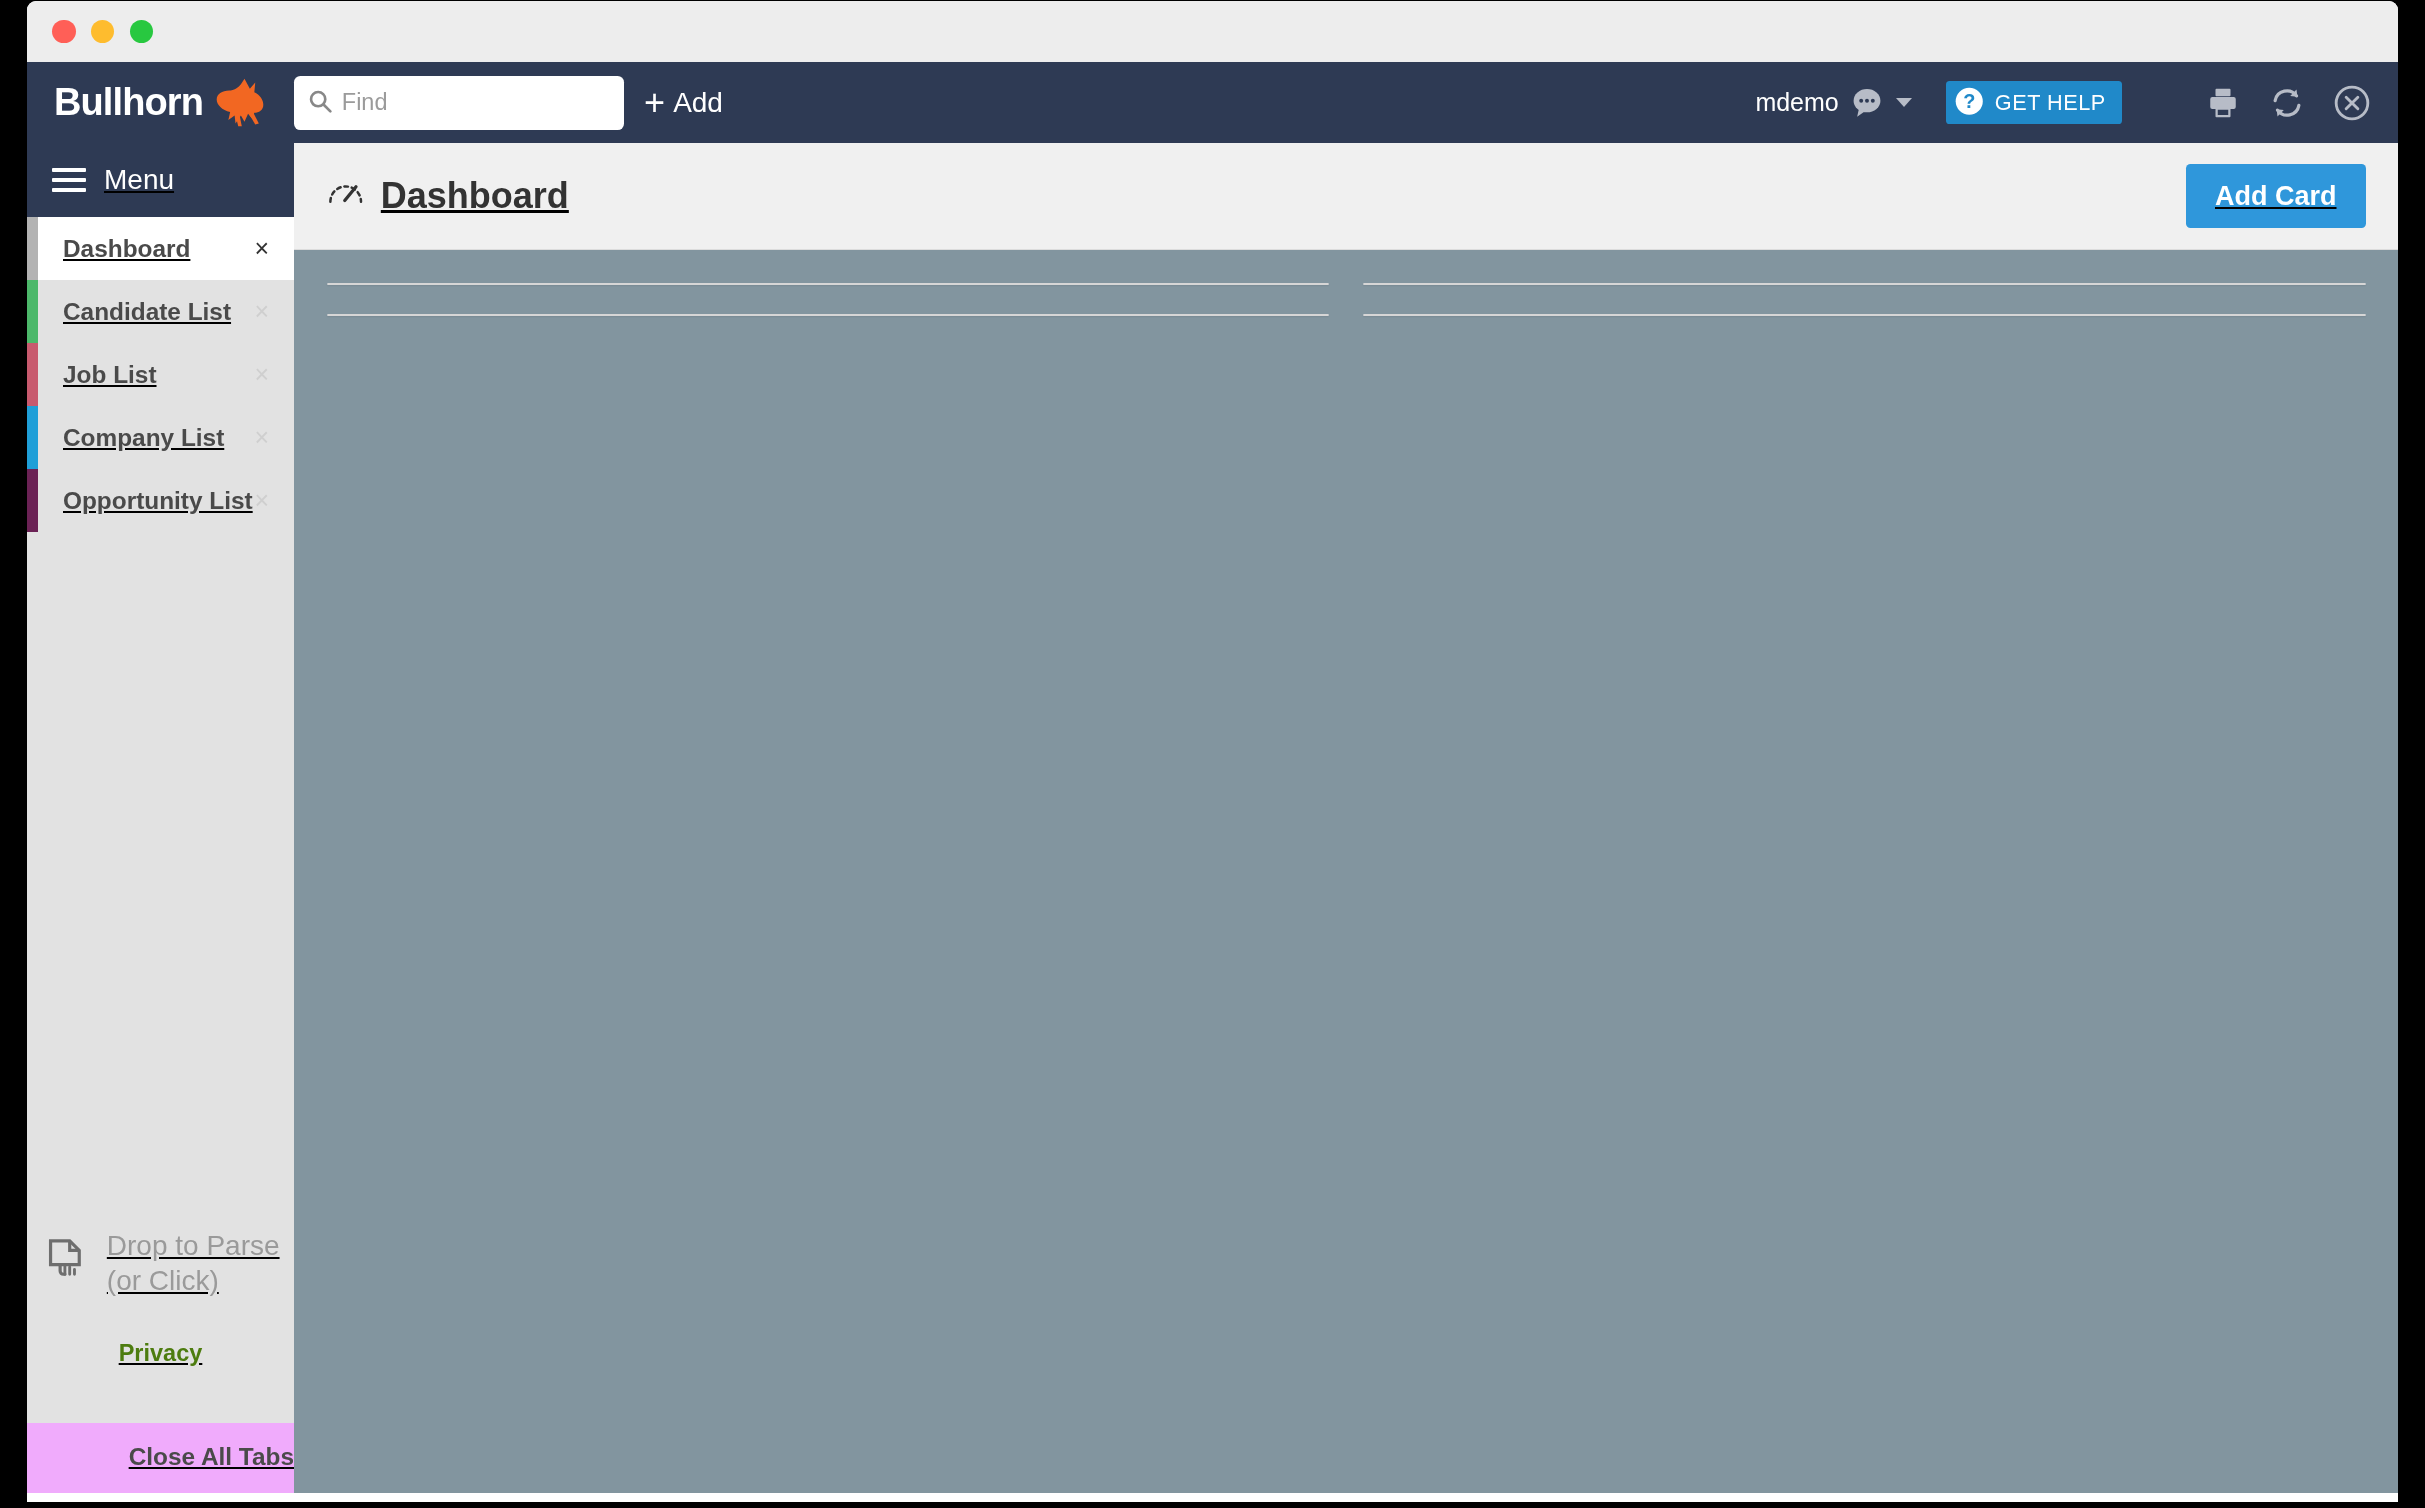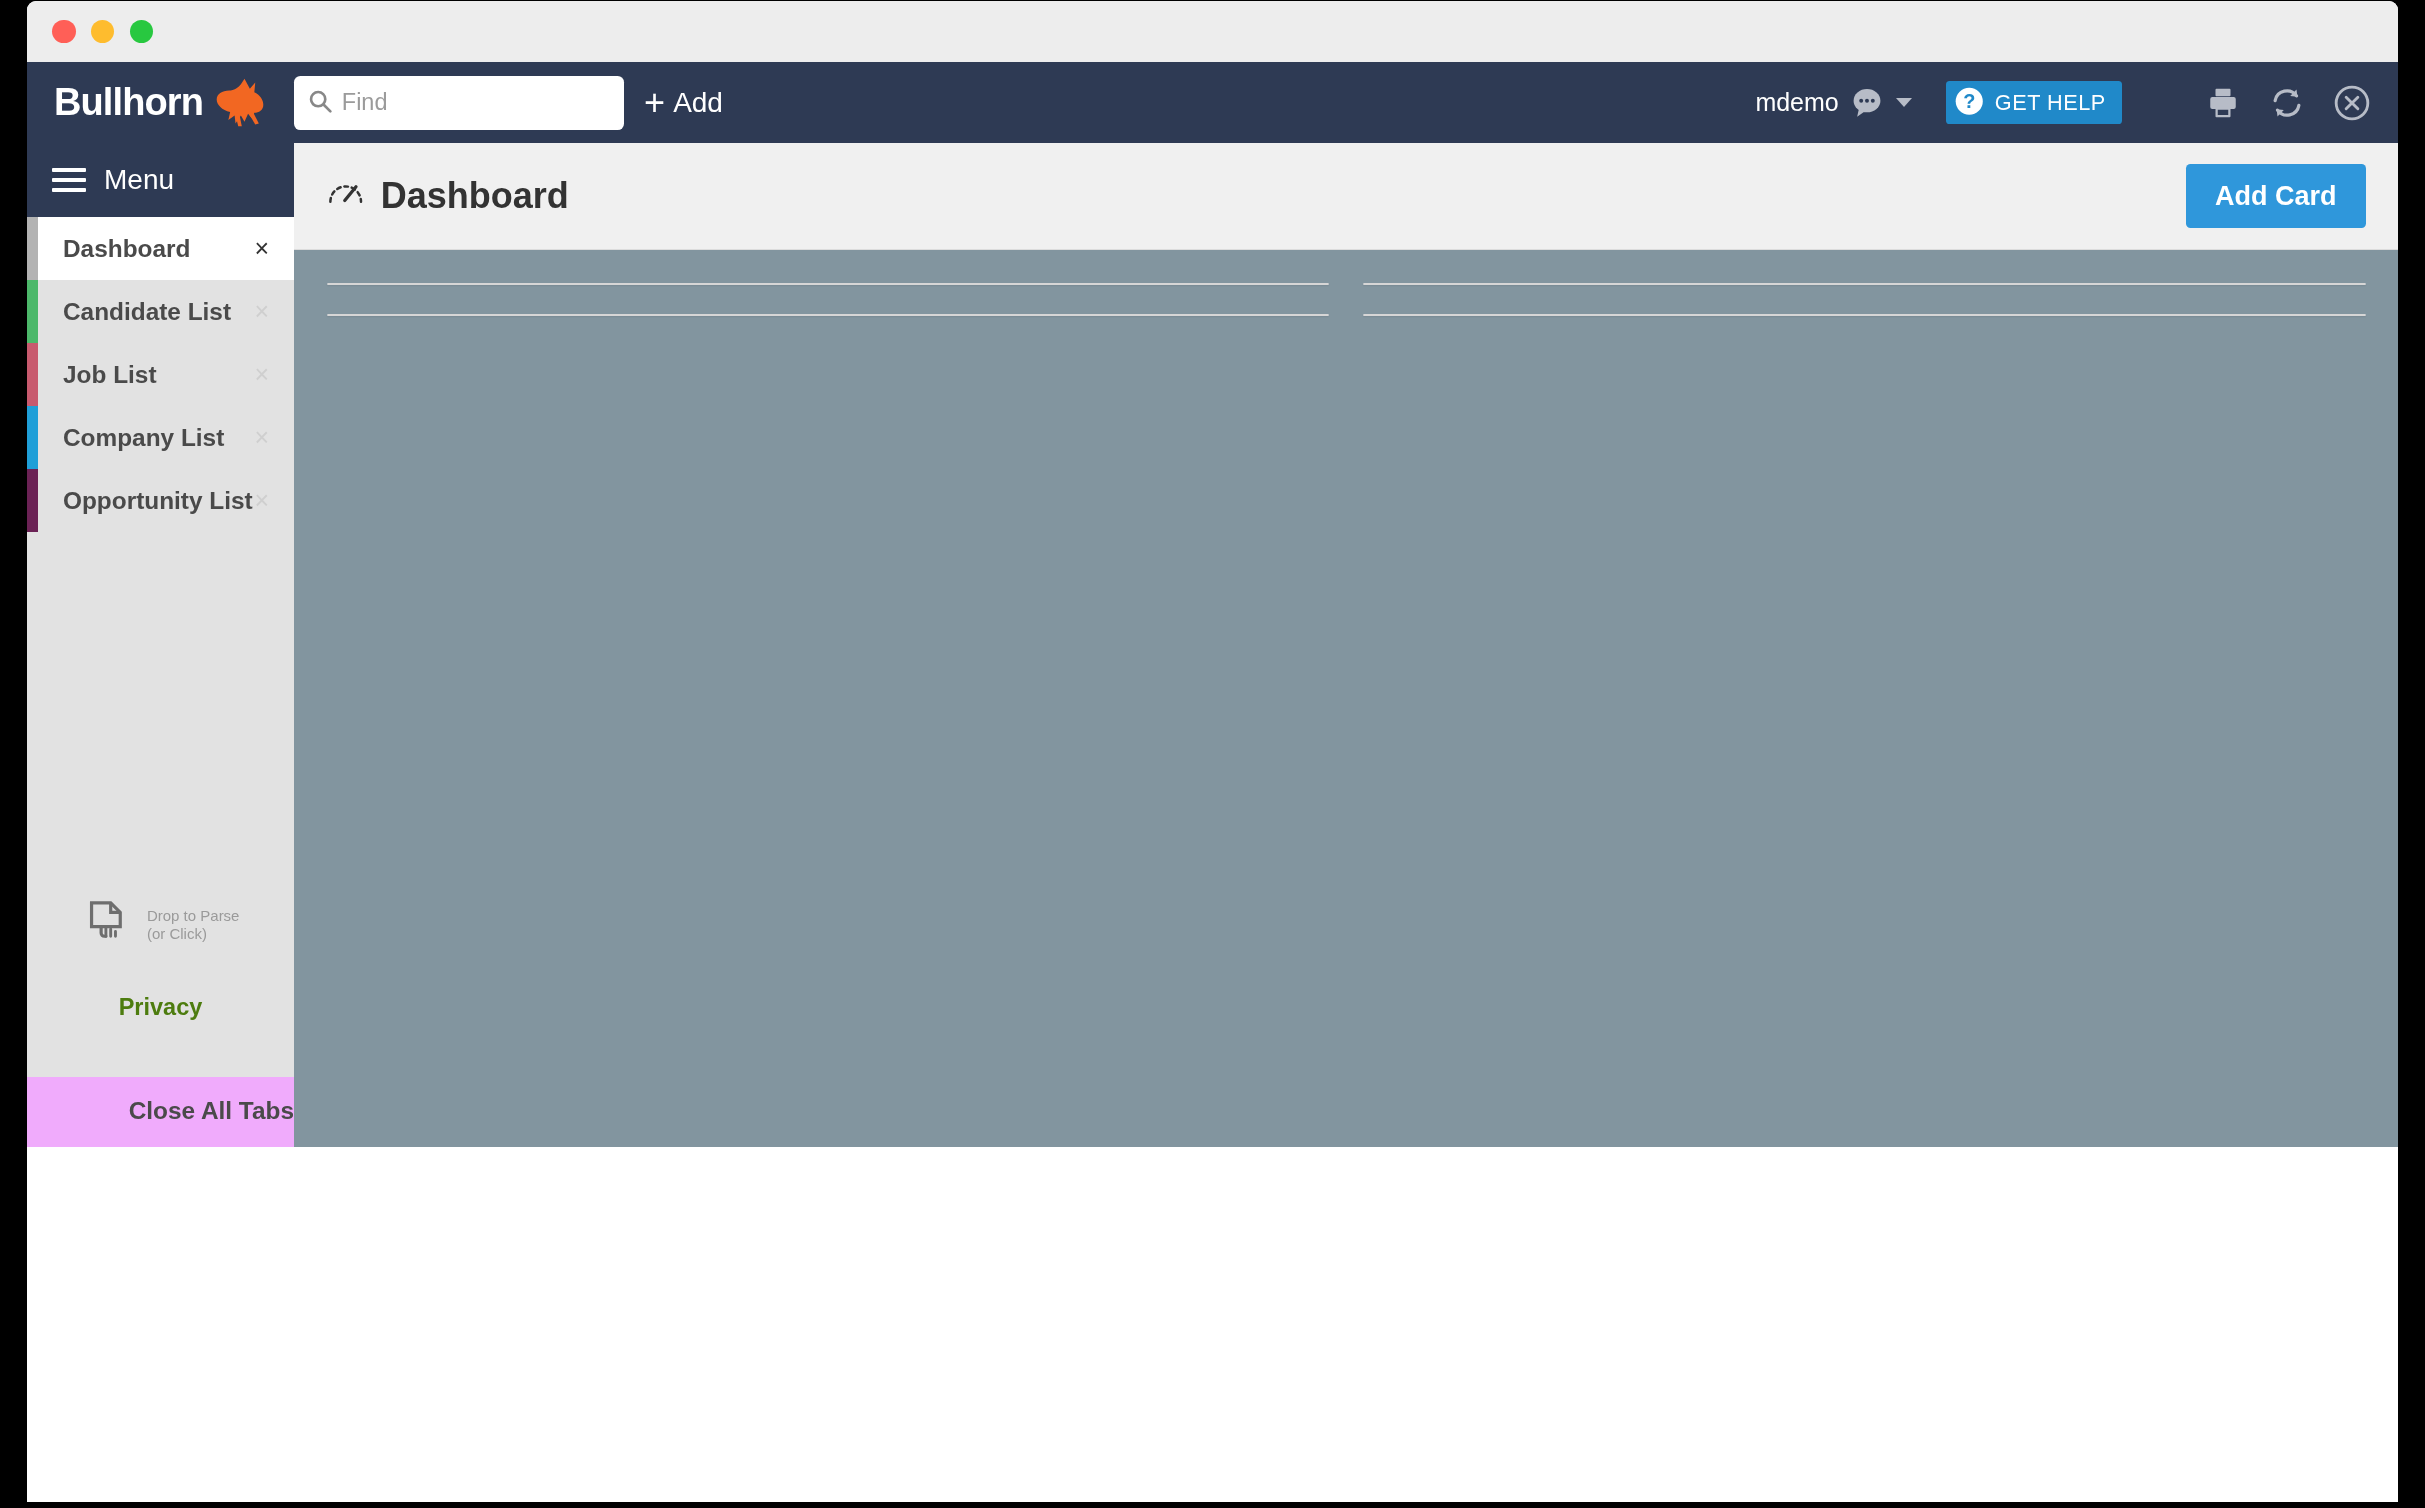--- a/index.html
+++ b/index.html
@@ -99,21 +99,21 @@
     margin-right: 56px;
     cursor: pointer;
   }
   #gethelp-label {
     color: #fff; font-size: 21.7px; font-weight: normal;
     letter-spacing: 0.5px;
   }
   .navicon { margin-left: 27px; display: flex; align-items: center; cursor: pointer; }
 
   
-  #body-area { display: flex; height: 1004px; }
+  #body-area { display: flex; height: 1350px; text-decoration: underline; }
 
   
   #sidebar {
     width: 267px;
     background: #e2e2e2;
     display: flex; flex-direction: column;
     position: relative;
     flex: 0 0 267px;
   }
   #menu-bar {
@@ -152,21 +152,21 @@
   .tab-item.active .tab-close { color: #333; }
 
   #sidebar-spacer { flex: 1; }
 
   #drop-parse {
     display: flex; align-items: center; justify-content: center;
     gap: 14.4px; padding: 21.7px 0 0 0;
     cursor: pointer;
   }
   #drop-parse-text {
-    color: #9a9a9a; font-size: 15px; line-height: 1.25;
+    color: #9a9a9a; font-size: 28px; line-height: 1.25;
     white-space: pre-line;
   }
   #privacy {
     text-align: center; font-size: 23.5px; color: #4d7c0f;
     font-weight: bold; padding: 42px 0 56px 0;
     cursor: pointer;
   }
   #close-all-tabs {
     background: #f0abfc;
     text-align: right; font-size: 24.4px; color: #4a4a4a;

